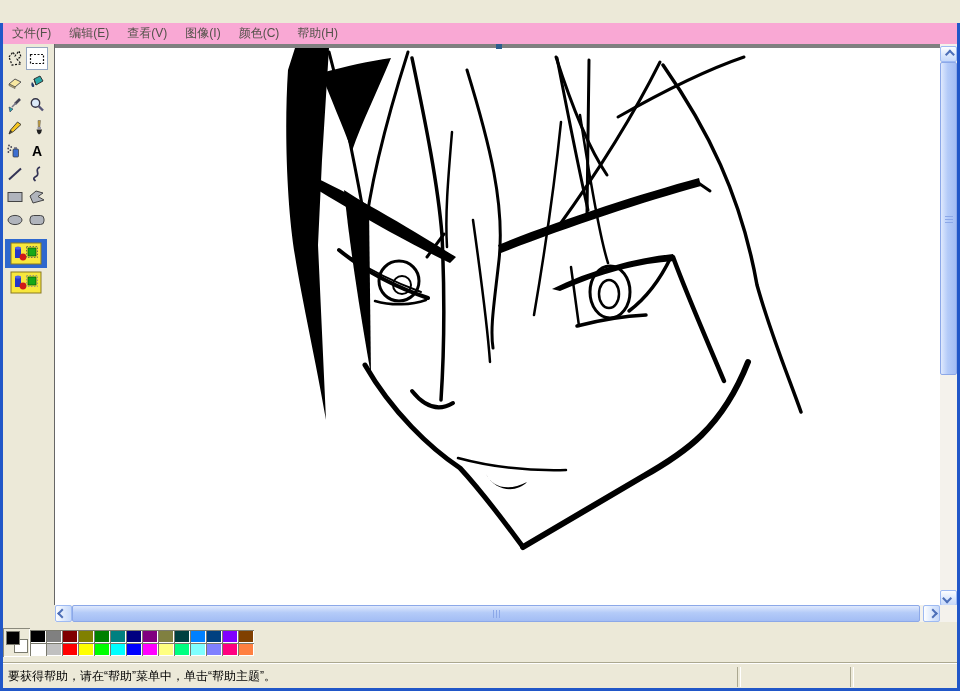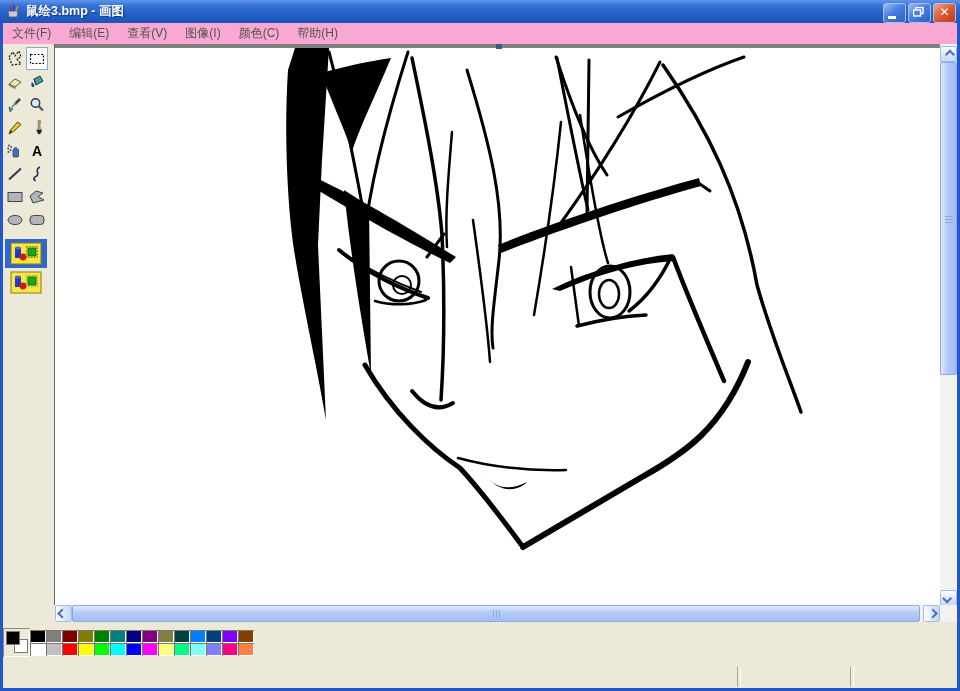--- a/index.html
+++ b/index.html
@@ -77,43 +77,20 @@
   .statusbar{position:absolute;left:3px;top:662px;width:954px;height:26px;background:#ECE9D8;
     border-top:1px solid #aba890;box-shadow:inset 0 1px 0 #fff;}
   .status-text{position:absolute;left:5px;top:5px;font-size:12px;color:#000;white-space:nowrap;}
   .sdiv{position:absolute;top:667px;height:20px;width:2px;border-left:1px solid #aba890;border-right:1px solid #fff;}
 </style>
 </head>
 <body>
 
 <div id="window">
 
-  <div class="titlebar">
-    <svg class="app-icon" viewBox="0 0 16 16">
-      <path d="M3,8 L13,8 L12,14 L4,14 Z" fill="#c8c8d8" stroke="#555" stroke-width="0.8"></path>
-      <line x1="6" y1="8" x2="5" y2="2" stroke="#d02020" stroke-width="1.4"></line>
-      <line x1="8" y1="8" x2="9" y2="1.5" stroke="#2040d0" stroke-width="1.4"></line>
-      <line x1="11" y1="8" x2="13" y2="3" stroke="#e0a000" stroke-width="1.4"></line>
-    </svg>
-    <span class="title-text">鼠绘3.bmp - 画图</span>
-    <div class="tb-buttons">
-      <div class="tb-btn">
-          <span class="glyph-min"></span>
-        </div>
-      <div class="tb-btn">
-        <svg width="11" height="10" viewBox="0 0 11 10" style="position:absolute;left:4px;top:3px;">
-          <rect x="3" y="0.5" width="7" height="6" fill="none" stroke="#fff" stroke-width="1.4"></rect>
-          <rect x="0.5" y="3" width="7" height="6" fill="#4a7ee0" stroke="#fff" stroke-width="1.4"></rect>
-        </svg>
-      </div>
-      <div class="tb-btn close">
-          <span class="glyph-x">✕</span>
-        </div>
-    </div>
-  </div>
 
   <div class="menubar">
     <span class="menu-item">文件(F)</span>
     <span class="menu-item">编辑(E)</span>
     <span class="menu-item">查看(V)</span>
     <span class="menu-item">图像(I)</span>
     <span class="menu-item">颜色(C)</span>
     <span class="menu-item">帮助(H)</span>
   </div>
 
@@ -336,19 +313,22 @@
       <div class="pcell" style="background: rgb(0, 0, 255);"></div>
       <div class="pcell" style="background: rgb(255, 0, 255);"></div>
       <div class="pcell" style="background: rgb(255, 255, 128);"></div>
       <div class="pcell" style="background: rgb(0, 255, 128);"></div>
       <div class="pcell" style="background: rgb(128, 255, 255);"></div>
       <div class="pcell" style="background: rgb(128, 128, 255);"></div>
       <div class="pcell" style="background: rgb(255, 0, 128);"></div>
       <div class="pcell" style="background: rgb(255, 128, 64);"></div>
     </div>
 
+  <div class="statusbar">
+    <span class="status-text">要获得帮助，请在“帮助”菜单中，单击“帮助主题”。</span>
+  </div>
   <div class="sdiv" style="left:737px;"></div>
   <div class="sdiv" style="left:850px;"></div>
 
   <div class="wborder wb-l"></div>
   <div class="wborder wb-r"></div>
   <div class="wborder wb-b"></div>
 </div>
 
 </body></html>

